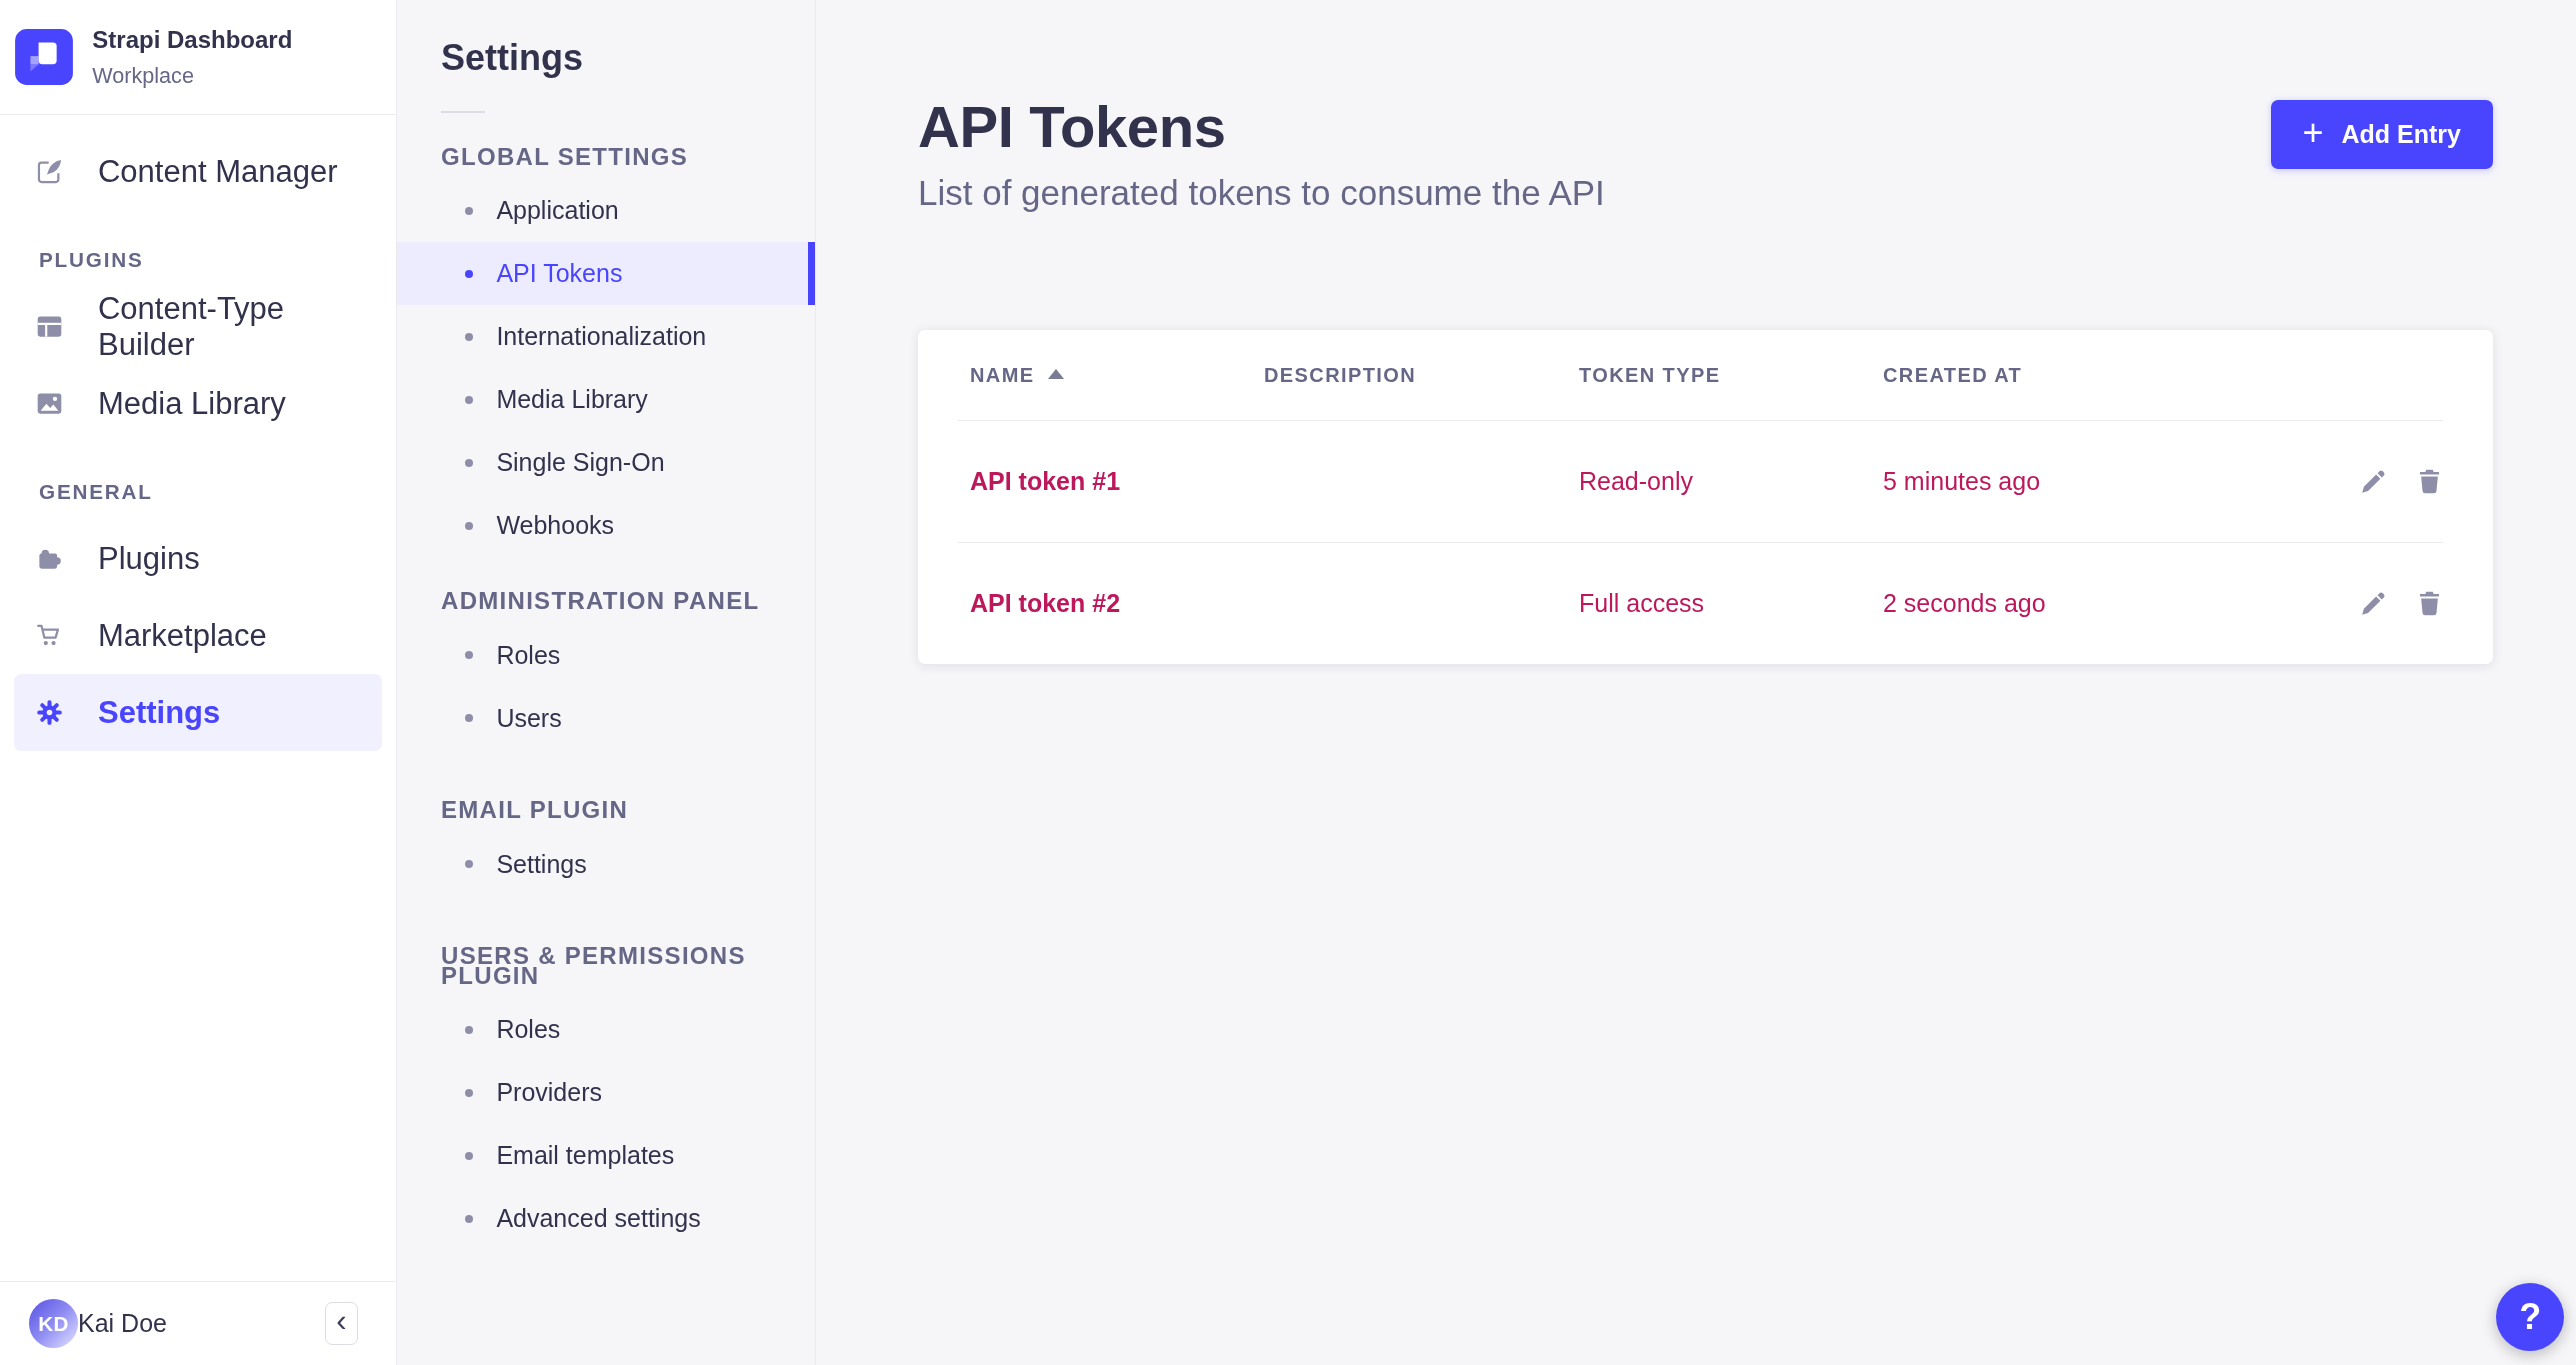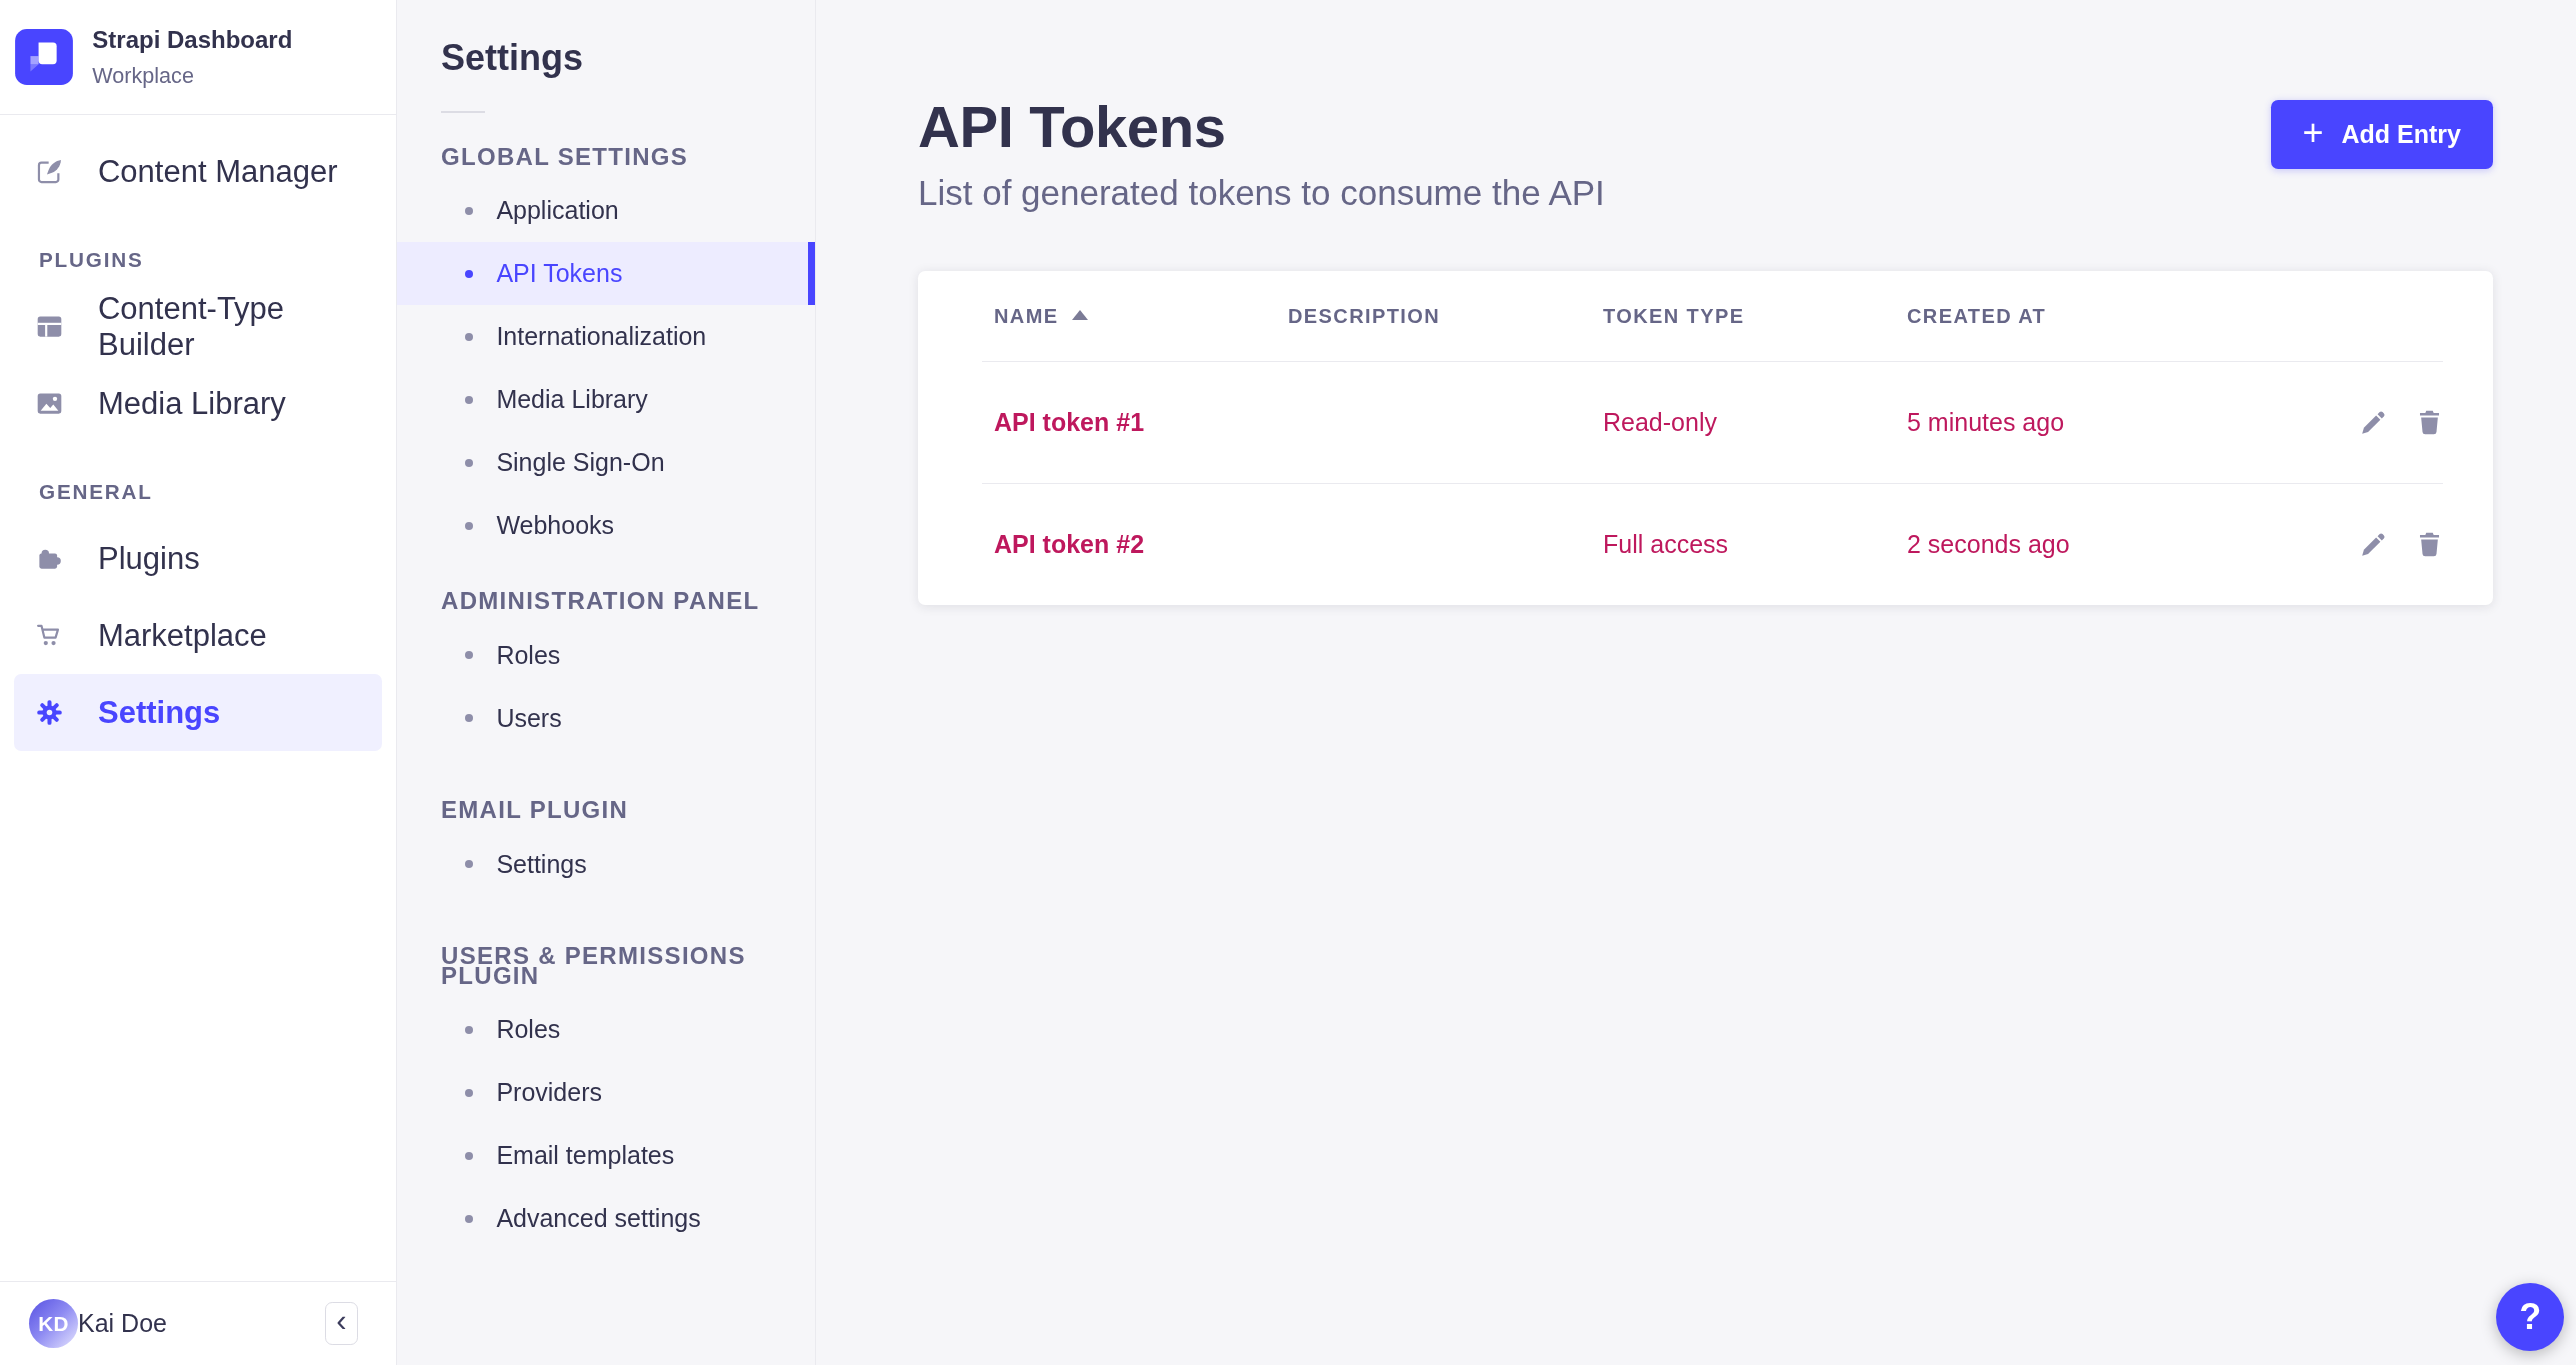--- a/index.html
+++ b/index.html
@@ -40,21 +40,21 @@
 
   
   .main { flex:1; padding:93px 83px 0 102px; }
   .main-header { display:flex; justify-content:space-between; align-items:flex-start; }
   .page-title { font-size:58px; font-weight:bold; color:#32324d; line-height:68px; letter-spacing:-0.4px; }
   .page-subtitle { font-size:35px; color:#666687; line-height:36px; margin-top:14.4px; }
   .add-btn { margin-top:7.2px; height:69px; padding:0 32px; border:none; border-radius:7.2px; background:#4945ff; color:#fff;
              font-size:25px; font-weight:bold; display:flex; align-items:center; gap:18px; cursor:pointer; box-shadow:0 1.8px 7.2px rgba(73,69,255,.25); }
   .add-btn .plus { font-size:36px; font-weight:400; line-height:36px; margin-top:-3.6px; }
 
-  .card { margin-top:60px; background:#fff; border-radius:7.2px; box-shadow:0 1.8px 10.8px rgba(33,33,52,.10);padding-left:24px; }
+  .card { margin-top:119px; background:#fff; border-radius:7.2px; box-shadow:0 1.8px 10.8px rgba(33,33,52,.10); }
   .t-head, .t-row { display:grid; grid-template-columns:294px 315px 304px 1fr 171px; align-items:center; padding:0 47px 0 52px; }
   .t-head { height:90px; }
   .th { font-size:20px; font-weight:bold; letter-spacing:1.4px; color:#666687; display:flex; align-items:center; gap:13.5px; }
   .sort-arrow { width:0; height:0; border-left:8px solid transparent; border-right:8px solid transparent; border-bottom:10px solid #7b7b96; margin-top:-1.8px; }
   .t-row { height:122px; position:relative; cursor:pointer; }
   .t-row::before { content:''; position:absolute; top:0; left:40px; right:50px; height:0.9px; background:#eaeaef; }
   .cell { font-size:25px; color:#be185d; }
   .cell.name { font-weight:bold; }
   .actions { display:flex; justify-content:flex-end; align-items:center; gap:21.6px; }
   .icon-btn { width:34px; height:34px; border:none; background:none; display:flex; align-items:center; justify-content:center; cursor:pointer; }

